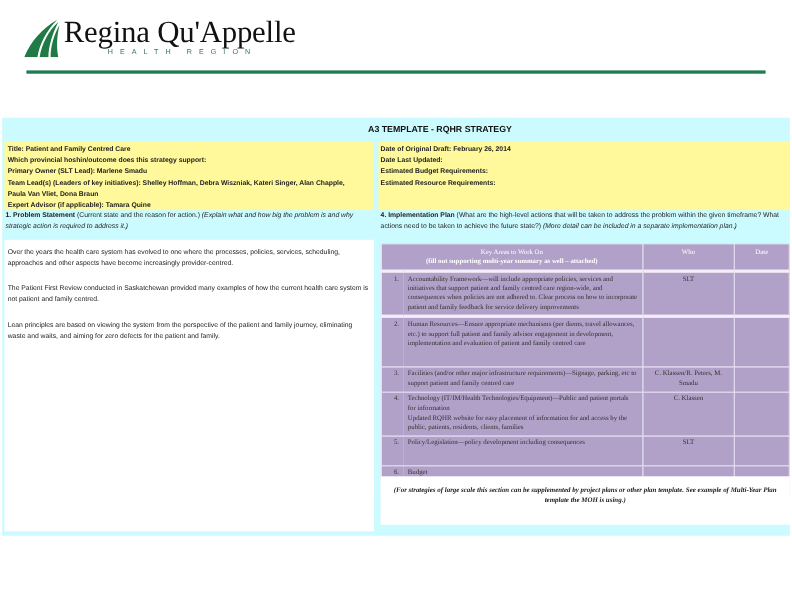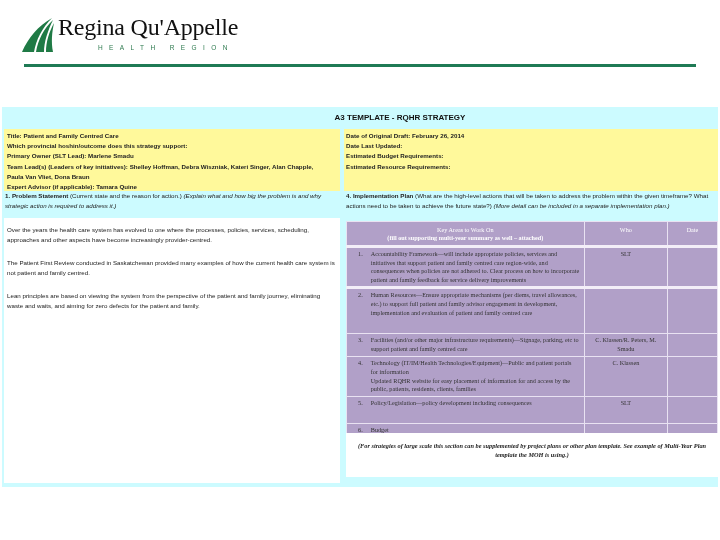--- a/index.html
+++ b/index.html
@@ -4,21 +4,21 @@
 <style>
   html, body { margin: 0; padding: 0; }
   body {
     width: 720px; height: 540px; background: #ffffff; position: relative; overflow: hidden;
     font-family: "Liberation Sans", sans-serif; color: #000;
   }
   .logo { position: absolute; left: 22px; top: 16px; width: 210px; height: 40px; }
   .logo svg { position: absolute; left: 0; top: 2px; }
   .logo .name {
     position: absolute; left: 36px; top: -2px; font-family: "Liberation Serif", serif;
-    font-size: 24px; color: #111; white-space: nowrap; letter-spacing: -0.2px;
+    font-size: 28px; color: #111; white-space: nowrap; letter-spacing: -0.2px;
   }
   .logo .sub {
     position: absolute; left: 76px; top: 28px; font-size: 6.5px; letter-spacing: 6.4px;
     color: #2e7a4f; white-space: nowrap;
   }
   .rule { position: absolute; left: 24px; top: 64px; width: 672px; height: 3px; background: #1f7a55; }
 
   .sheet {
     position: absolute; left: 2px; top: 107px; width: 716px; height: 380px;
     background: #ccfbff;

